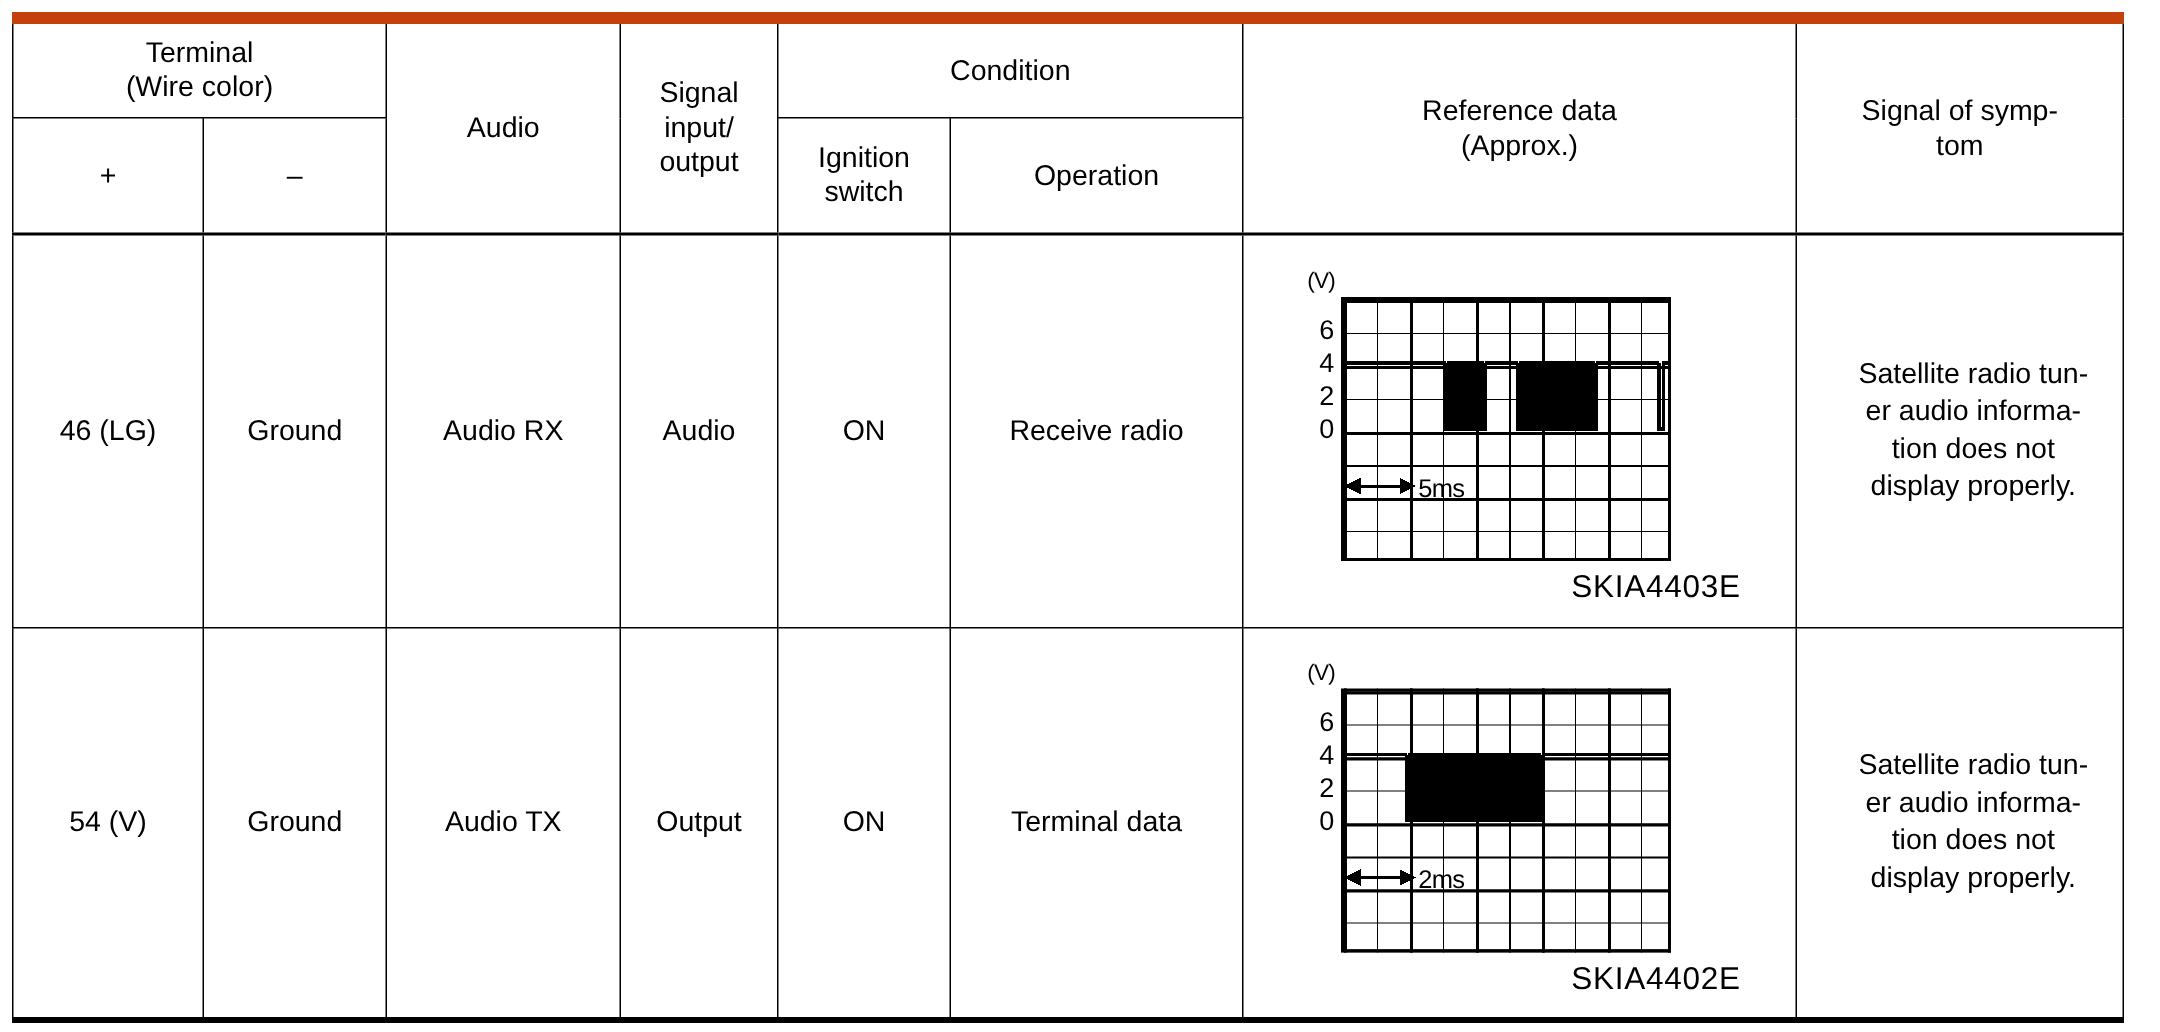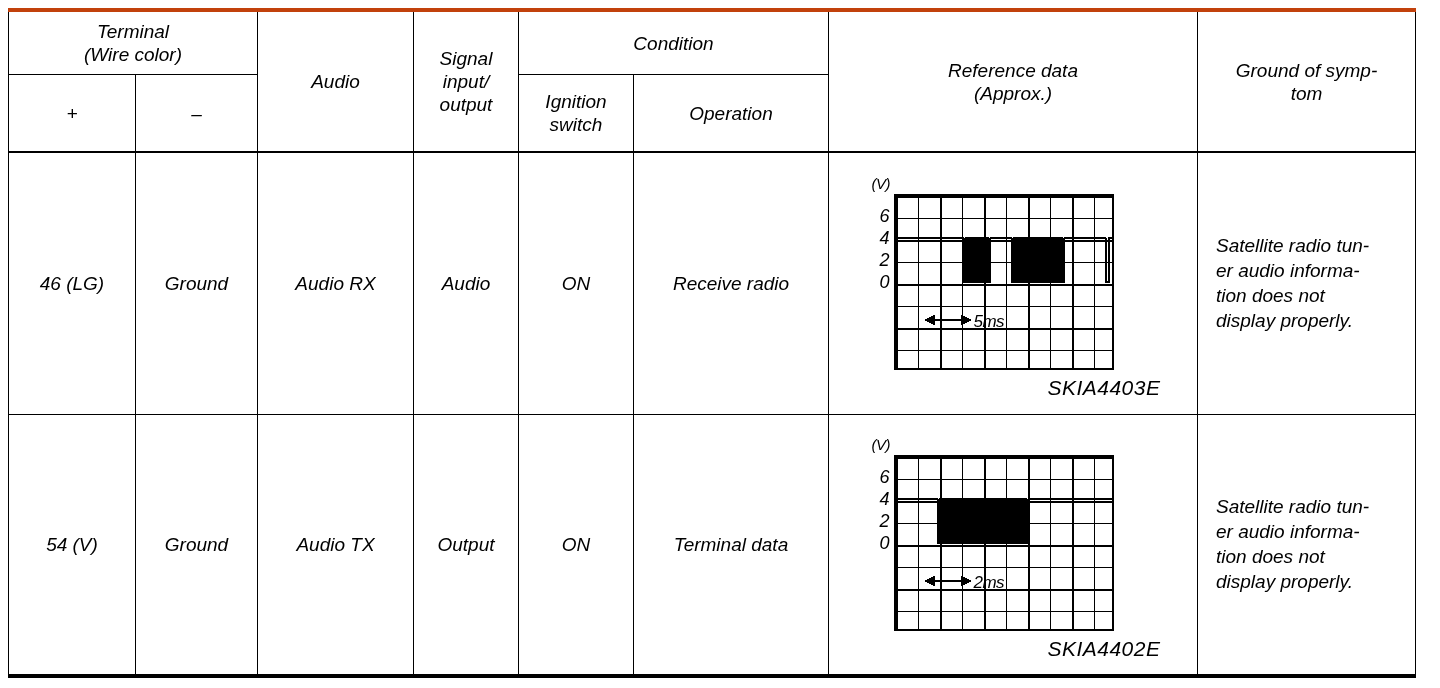--- a/index.html
+++ b/index.html
@@ -23,38 +23,38 @@
     border:1px solid #000;
     padding:0;
     font-weight:normal;
     text-align:center;
     vertical-align:middle;
     color:#000;
     background:#fff;
   }
 
   
-  table.spec{border-top:4px solid #c2410c;border-bottom:4px solid #000;font-style:italic;}
+  table.spec{border-top:8px solid #c2410c;border-bottom:4px solid #000;}
   .hdr-cell{font-size:19px;line-height:23px;padding:4px 2px;}
   .hdr-bottom{border-bottom:2.5px solid #000 !important;}
   .body-cell{font-size:19px;line-height:23px;padding:6px 4px;}
   .row-div td{border-top:2.5px solid #000;}
 
   .c-plus{width:127px;}
   .c-minus{width:122px;}
   .c-item{width:156px;}
   .c-sig{width:105px;}
   .c-ign{width:115px;}
   .c-oper{width:195px;}
   .c-ref{width:369px;}
   .c-sym{width:218px;}
 
   .sym-text{
     font-size:19px;line-height:25px;
-    text-align:left;
+    text-align:center;
     padding:0 0 0 18px;
     white-space:pre-line;
   }
 
   
   .scope-wrap{
     position:relative;
     width:295px;
     height:215px;
     margin:0 auto;
@@ -99,21 +99,21 @@
   .trace{
     position:absolute;left:28px;top:18px;
     width:220px;height:176px;
     overflow:hidden;
   }
   .trace svg{display:block;}
   .tbase{
     position:absolute;
     left:28px;
     top:136px;
-    width:245px;height:26px;margin-left:28px;
+    width:245px;height:26px;
   }
   .tbase svg{display:block;}
   .tbase .tb-label{
     position:absolute;
     left:52px;top:1px;
     font-size:17px;line-height:17px;
     letter-spacing:-0.5px;
   }
   .scope-code{
     position:absolute;
@@ -143,21 +143,21 @@
       <tr>
         <th colspan="2" class="hdr-cell" style="height:62px;white-space:pre-line;">Terminal
 (Wire color)</th>
         <th rowspan="2" class="hdr-cell hdr-bottom">Audio</th>
         <th rowspan="2" class="hdr-cell hdr-bottom" style="white-space:pre-line;">Signal
 input/
 output</th>
         <th colspan="2" class="hdr-cell">Condition</th>
         <th rowspan="2" class="hdr-cell hdr-bottom" style="white-space:pre-line;">Reference data
 (Approx.)</th>
-        <th rowspan="2" class="hdr-cell hdr-bottom" style="white-space:pre-line;">Ground of symp-
+        <th rowspan="2" class="hdr-cell hdr-bottom" style="white-space:pre-line;">Signal of symp-
 tom</th>
       </tr>
       <tr>
         <th class="hdr-cell hdr-bottom" style="height:76px;">+</th>
         <th class="hdr-cell hdr-bottom">–</th>
         <th class="hdr-cell hdr-bottom" style="white-space:pre-line;">Ignition
 switch</th>
         <th class="hdr-cell hdr-bottom">Operation</th>
       </tr>
     </thead>

